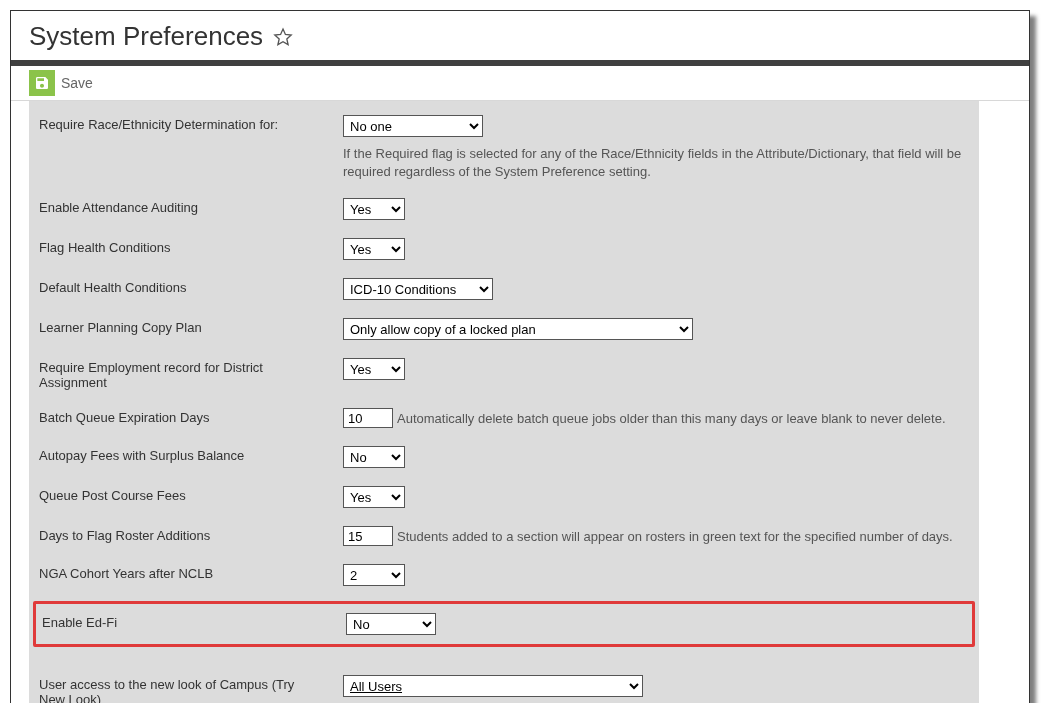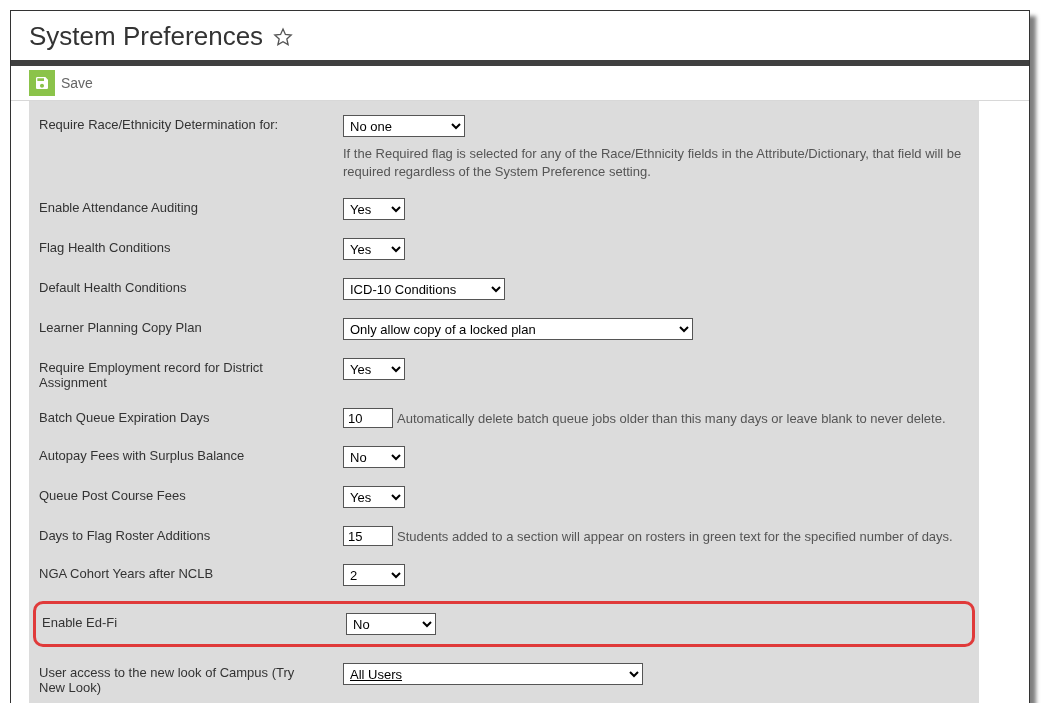--- a/index.html
+++ b/index.html
@@ -105,27 +105,27 @@
     .hint-block {
       color: #555;
       font-size: 13px;
       margin-top: 4px;
       line-height: 1.35;
       width: 100%;
     }
     .highlight-row {
       border: 3px solid #e03a3a;
       padding: 9px 6px;
-      margin: -3px -6px 16px -6px;
-      border-radius: 10px;
+      margin: -3px -6px 28px -6px;
+      border-radius: 2px;
     }
     .sel-sm { width: 62px; }
     .sel-md { width: 90px; }
-    .sel-no-one { width: 122px; }
-    .sel-icd { width: 162px; }
+    .sel-no-one { width: 140px; }
+    .sel-icd { width: 150px; }
     .sel-plan { width: 350px; }
     .sel-users { width: 300px; text-decoration: underline; }
     .txt-num { width: 50px; }
   </style>
 </head>
 <body>
 
 <div class="window">
   <div class="header">
     <h1>System Preferences</h1>

